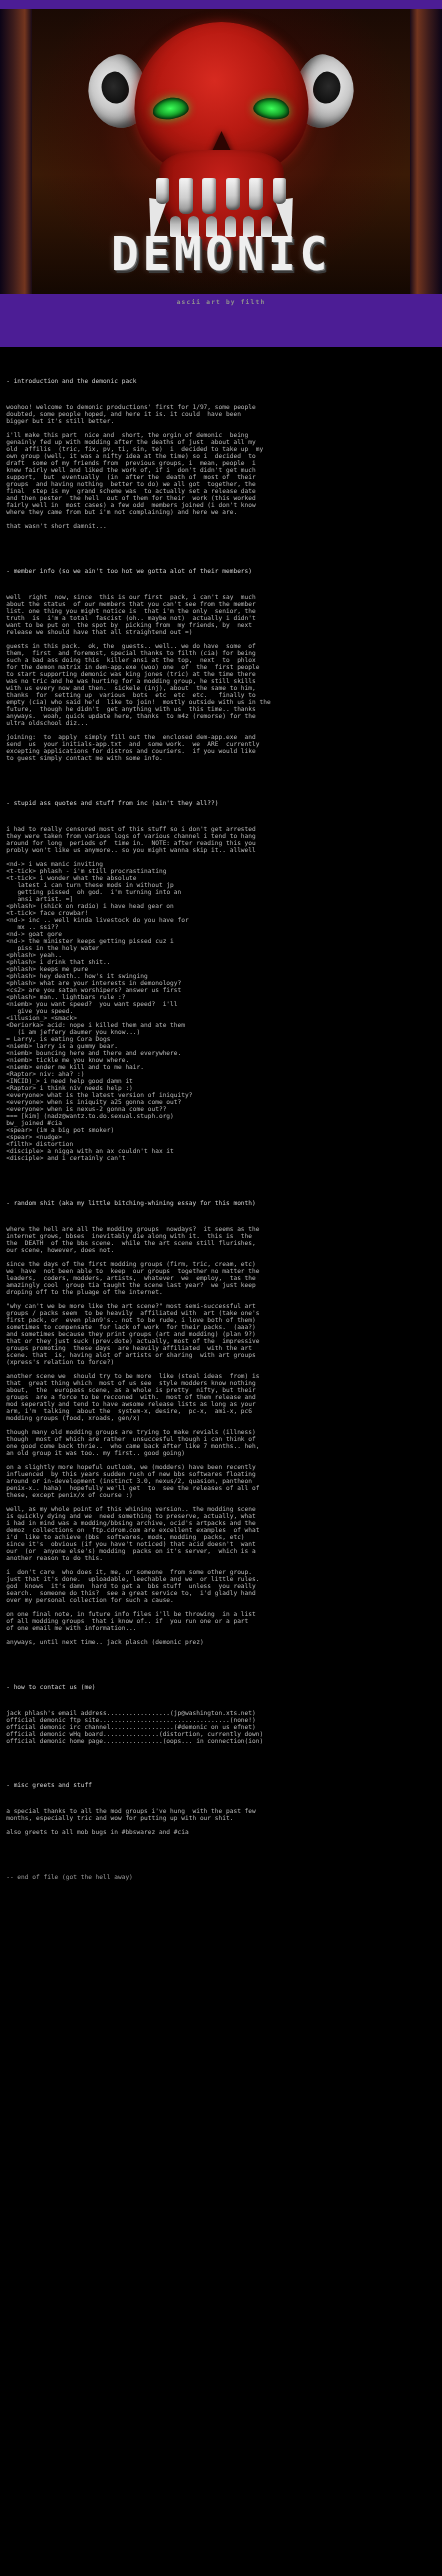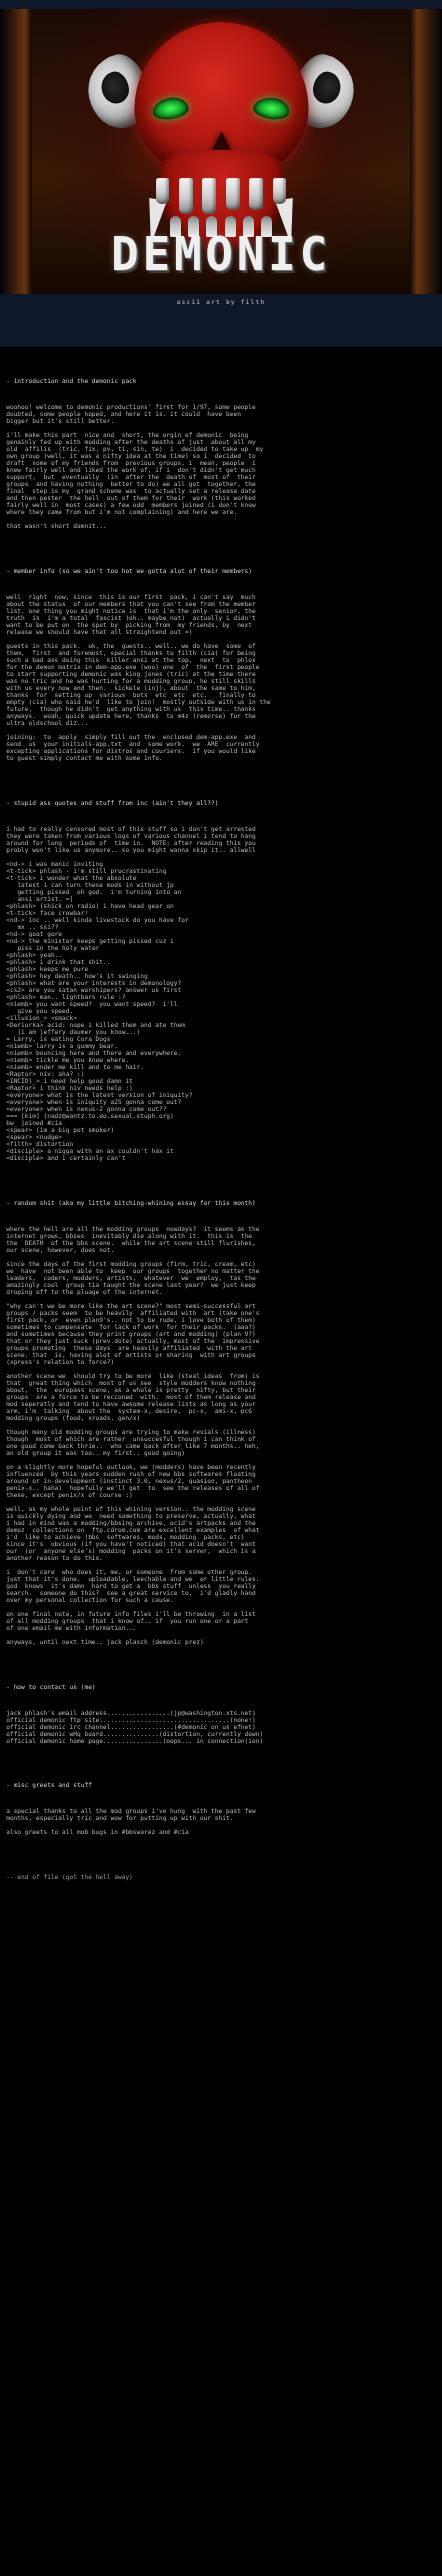--- a/index.html
+++ b/index.html
@@ -28,21 +28,21 @@
     left: 1.2px;
     font-size: 5.6px;
     color: #9a9a9a;
     letter-spacing: 0px;
   }
   
   .art {
     position: relative;
     width: 442px;
     height: 347px;
-    background: #0f172a;
+    background: #4c1d95;
   }
   .art-frame {
     position: absolute;
     left: 32px;
     top: 8.7px;
     width: 378px;
     height: 285px;
     background:
       radial-gradient(ellipse at 50% 42%, rgba(150,20,15,0.55) 0%, rgba(60,6,4,0.35) 45%, rgba(0,0,0,0.0) 72%),
       linear-gradient(180deg, #1a0a04 0%, #2a1206 30%, #3a1a06 58%, #140802 100%);

